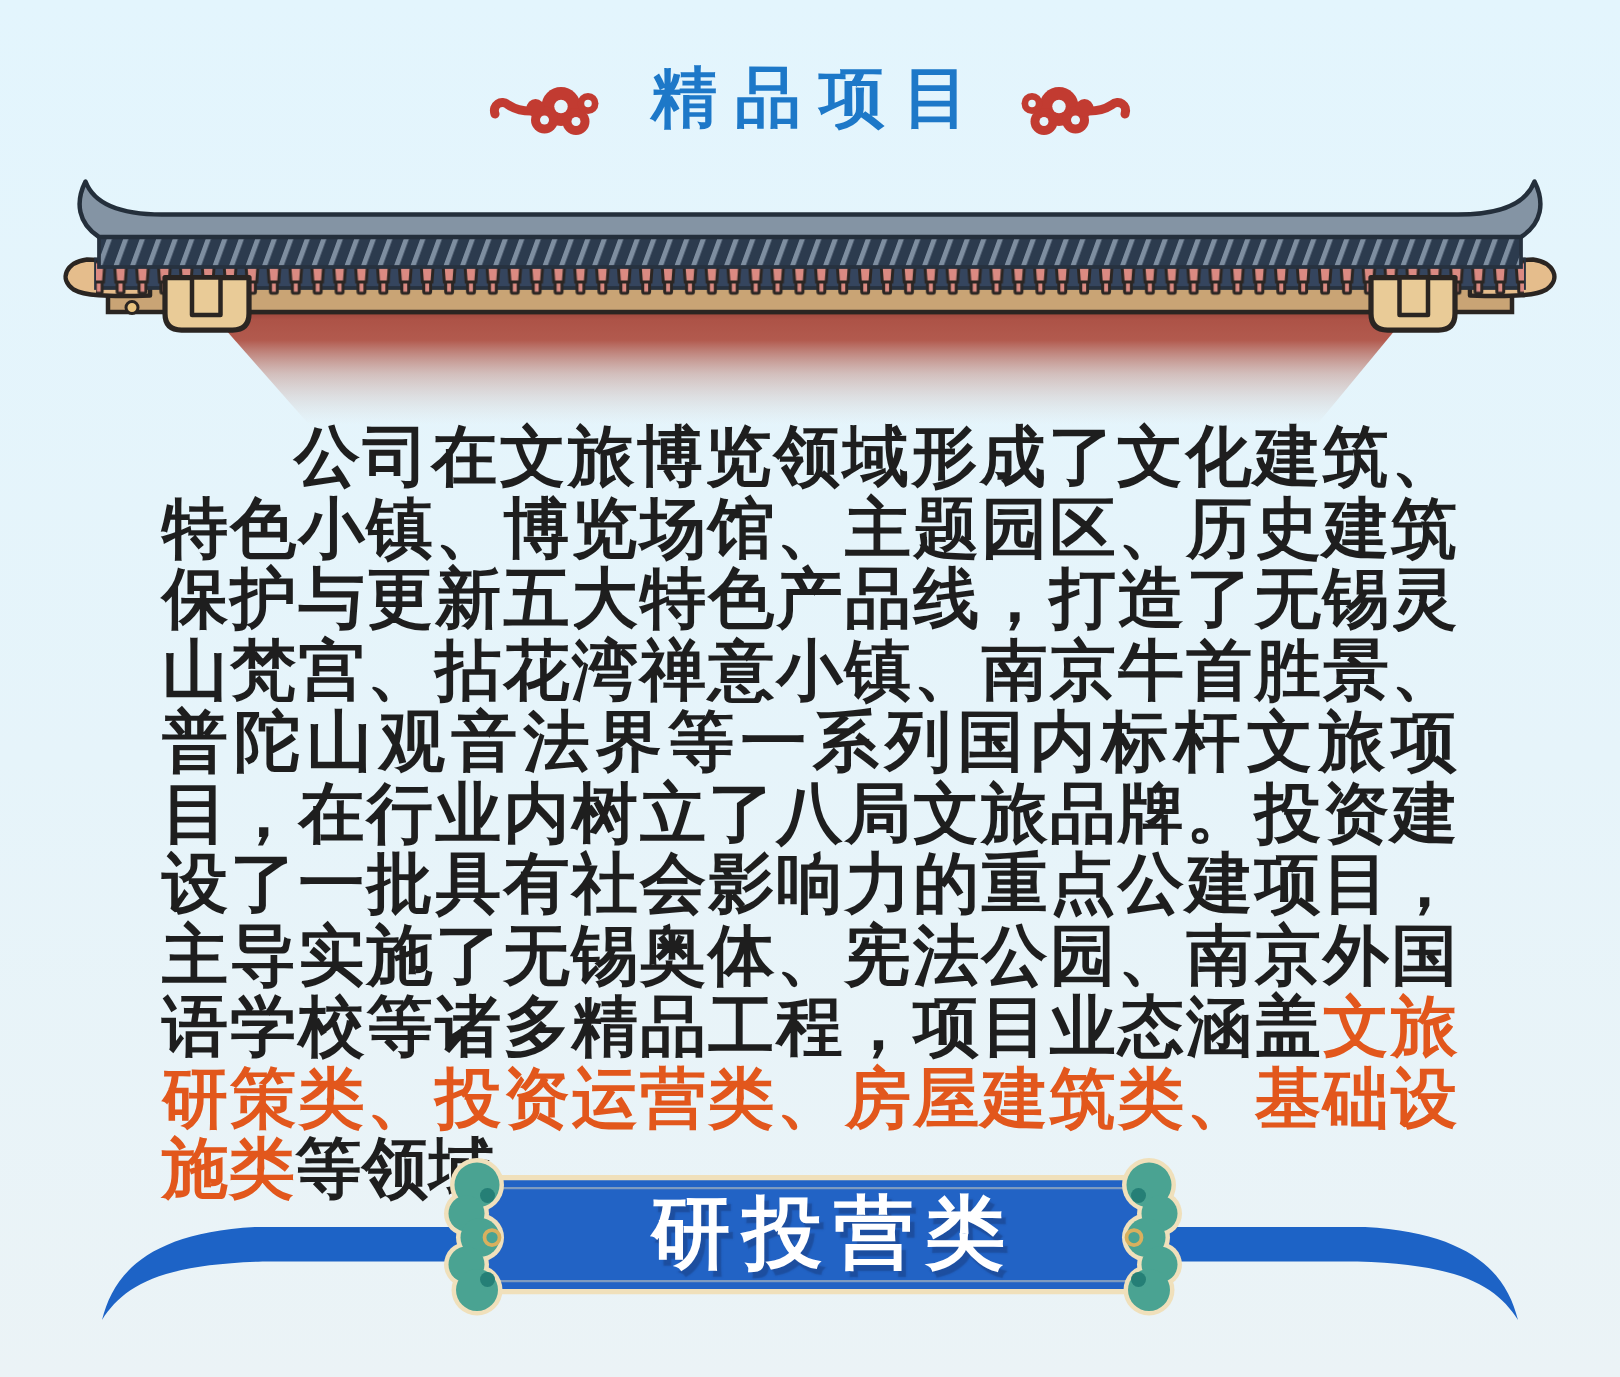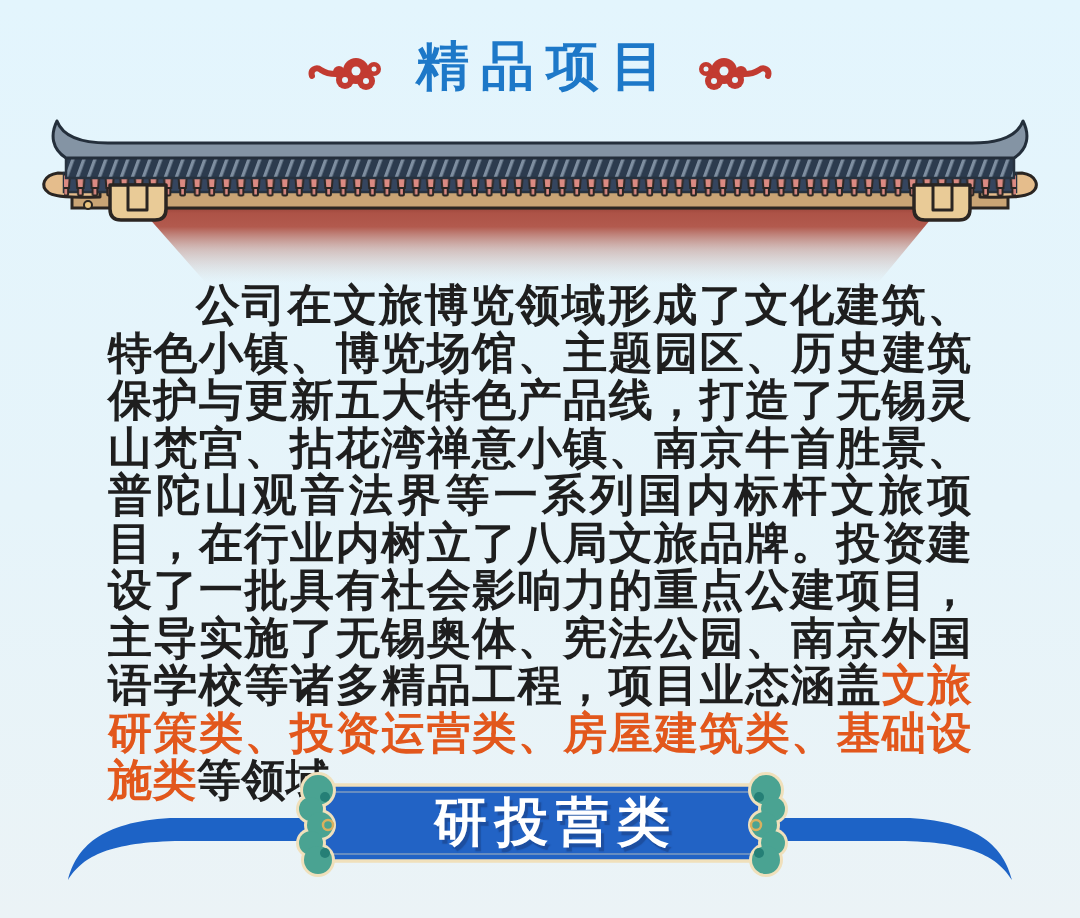--- a/index.html
+++ b/index.html
@@ -7,21 +7,21 @@
     position:relative;width:1080px;height:918px;overflow:hidden;
     background:linear-gradient(180deg,#e3f5fd 0%,#e6f4fa 55%,#ebf3f6 100%);
     font-family:"Liberation Sans","DejaVu Sans",sans-serif;
   }
   
   .title-row{
     position:absolute;top:34px;left:0;width:100%;
     display:flex;justify-content:center;align-items:center;gap:26px;
   }
   .page-title{
-    margin:0;color:#1d78c8;font-size:53px;font-weight:900;
+    margin:0;color:#1d78c8;font-size:44px;font-weight:900;
     letter-spacing:12px;margin-right:-12px;line-height:1.15;
   }
   .cloud{width:82px;height:48px;margin-top:16px;flex:0 0 auto;}
   
   .roof{position:absolute;top:113px;left:0;width:1080px;height:170px;}
   
   .body-text{
     position:absolute;top:281px;left:108px;width:864px;margin:0;
     font-size:44px;line-height:47.5px;font-weight:600;color:#1e1e1e;
     text-align:justify;text-indent:2em;letter-spacing:0.5px;

